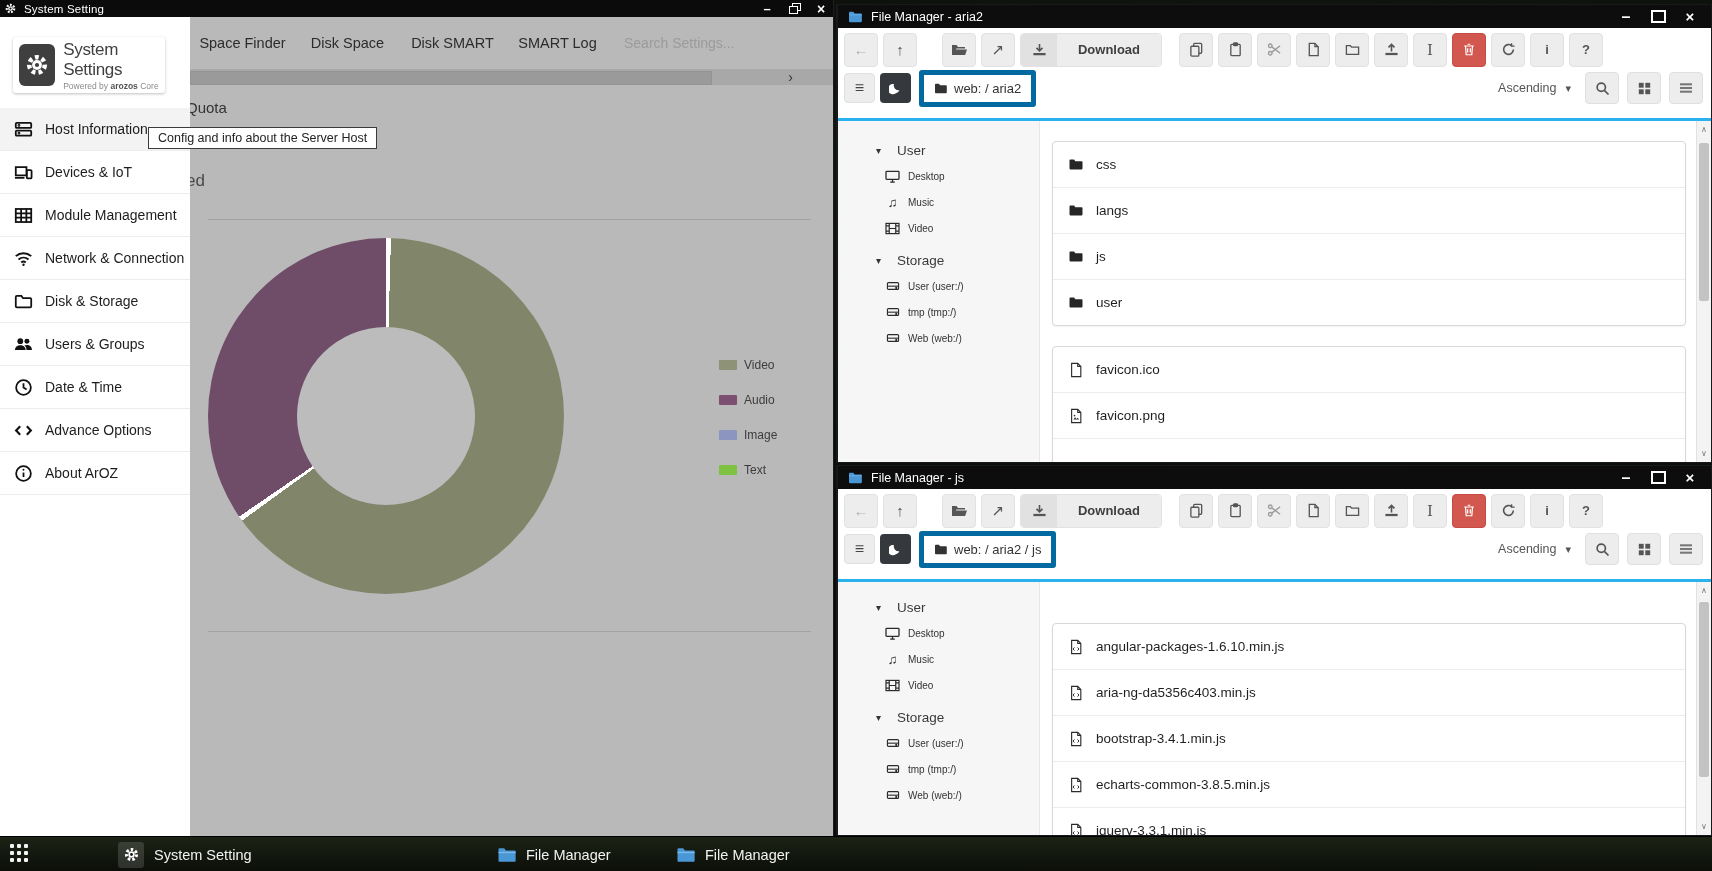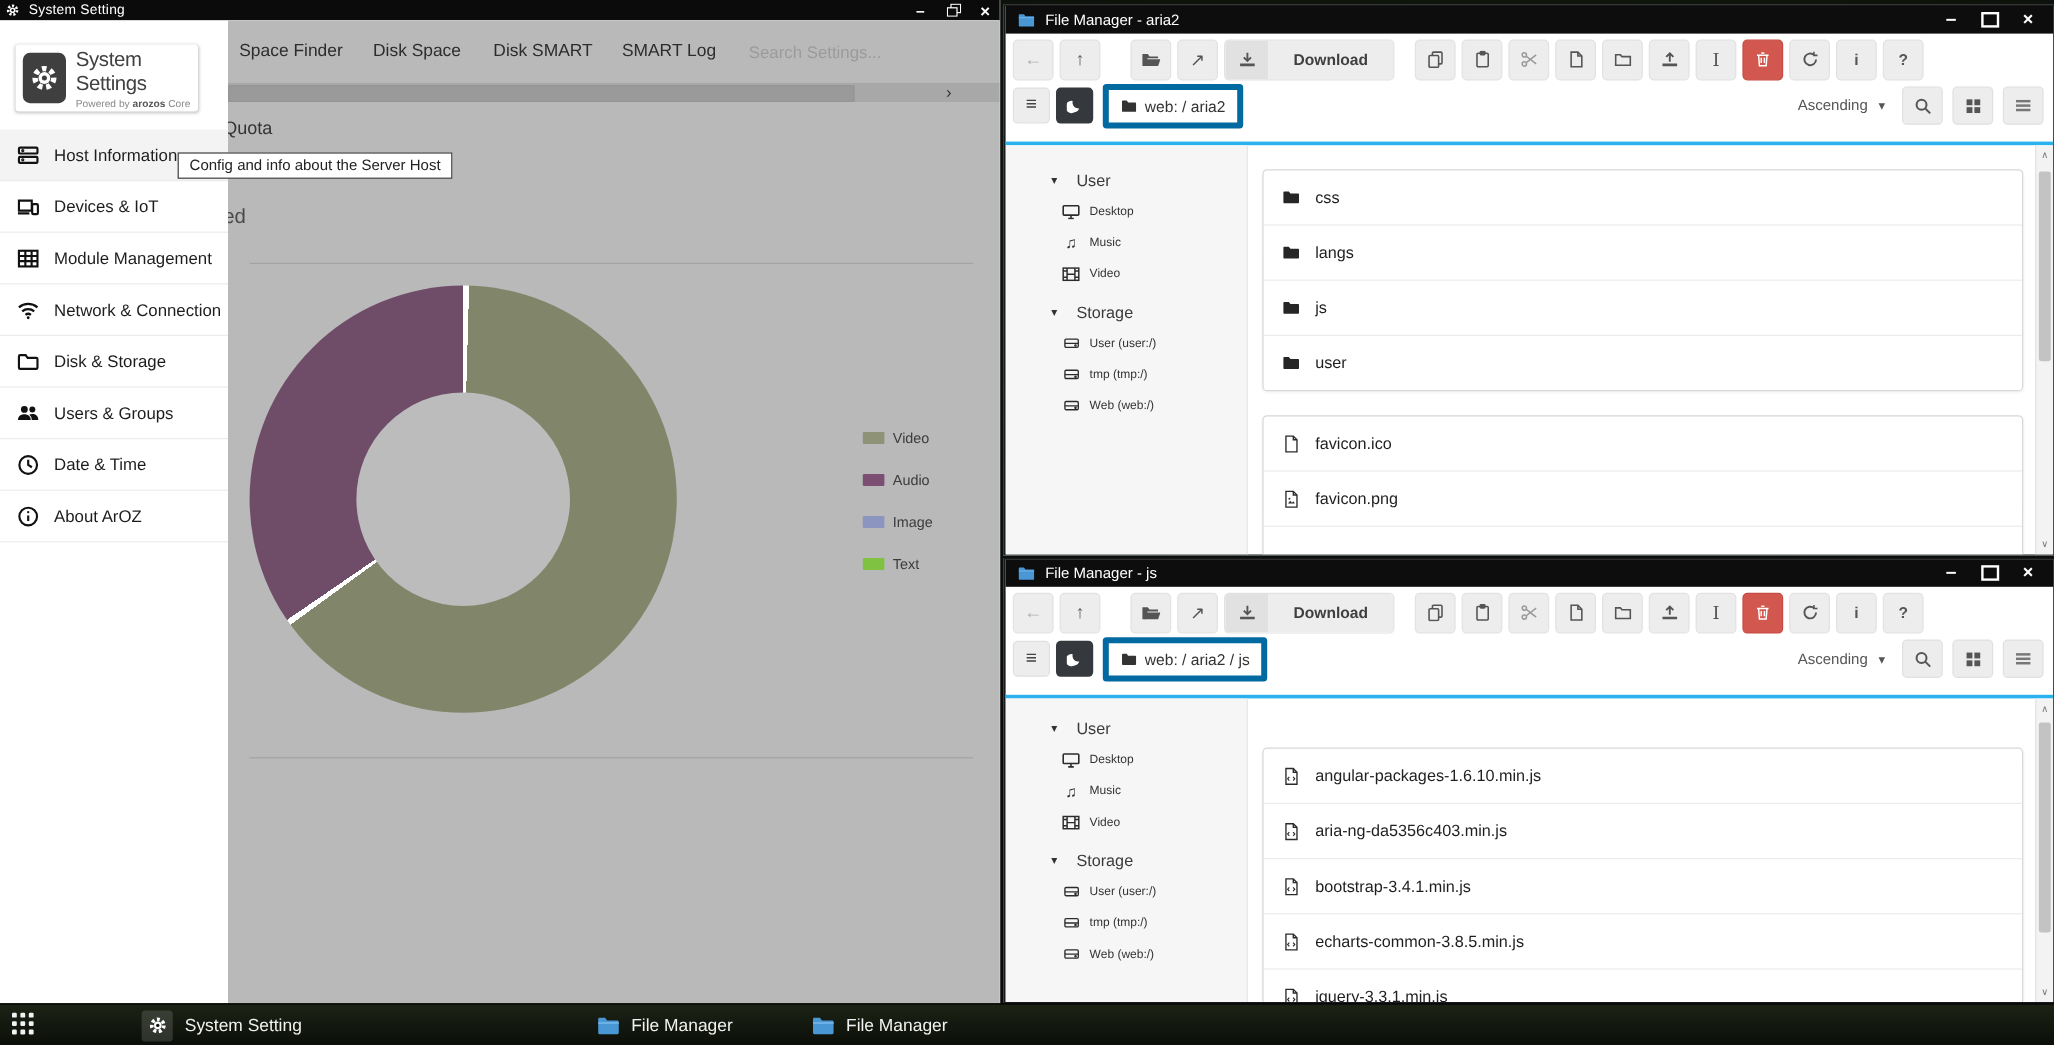--- a/index.html
+++ b/index.html
@@ -252,20 +252,28 @@
           <span class="icon">
               <svg width="19" height="19" viewBox="0 0 16 16" fill="none" stroke="#111" stroke-width="1.5">
                 <circle cx="8" cy="8" r="6.2"></circle>
                 <path d="M8 4.4V8l2.6 1.6"></path>
               </svg>
             </span>
           <span class="lbl">Date &amp; Time</span>
         </div>
         <div class="ss-item">
           <span class="icon">
+              <svg width="19" height="19" viewBox="0 0 16 16" fill="none" stroke="#111" stroke-width="1.8">
+                <path d="M5.2 4.5L1.8 8l3.4 3.5M10.8 4.5L14.2 8l-3.4 3.5"></path>
+              </svg>
+            </span>
+          <span class="lbl">Advance Options</span>
+        </div>
+        <div class="ss-item">
+          <span class="icon">
               <svg width="19" height="19" viewBox="0 0 16 16" fill="none" stroke="#111" stroke-width="1.5">
                 <circle cx="8" cy="8" r="6.2"></circle>
                 <path d="M8 7.2V11"></path>
                 <circle cx="8" cy="4.9" r="0.8" fill="#111" stroke="none"></circle>
               </svg>
             </span>
           <span class="lbl">About ArOZ</span>
         </div>
       </div>
     </div>

